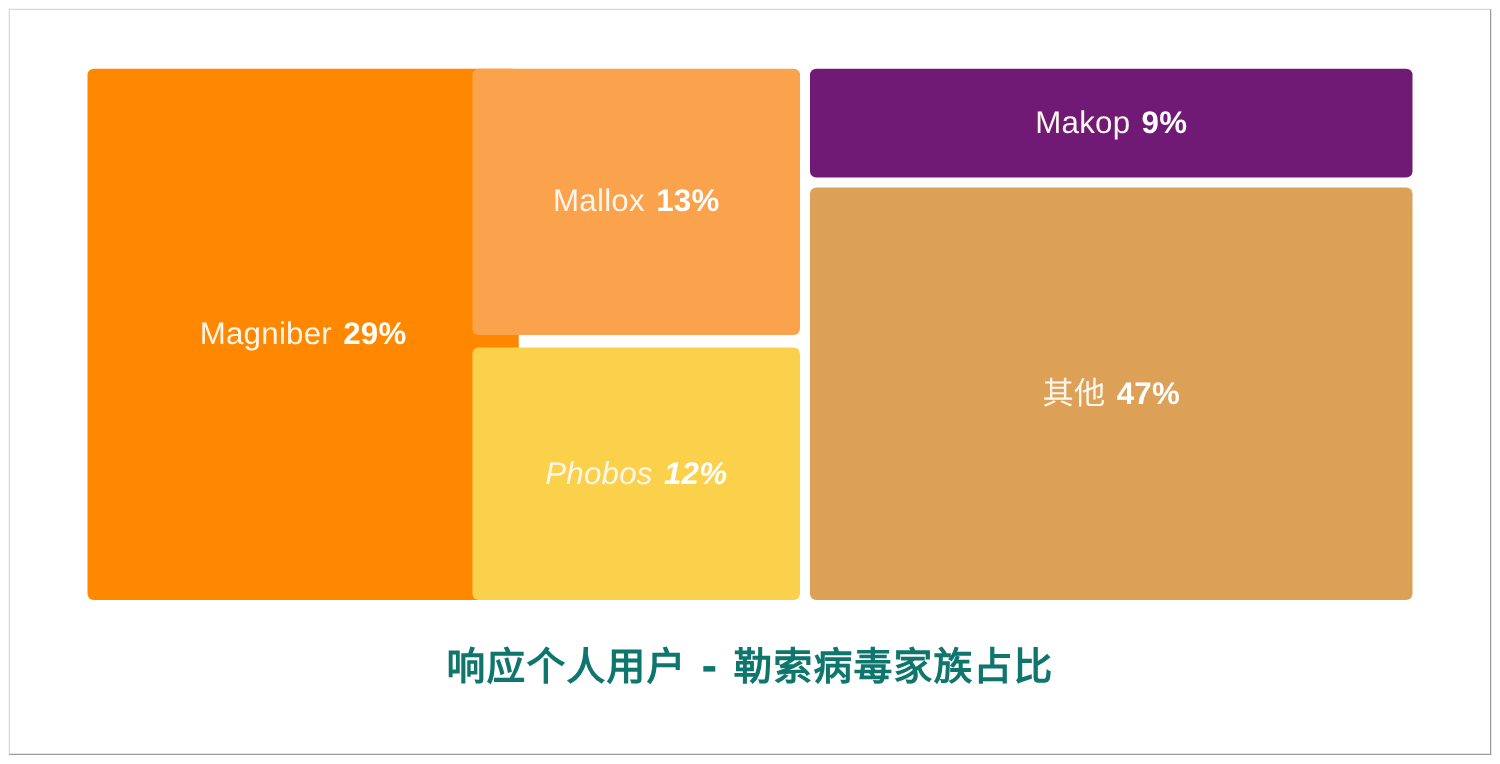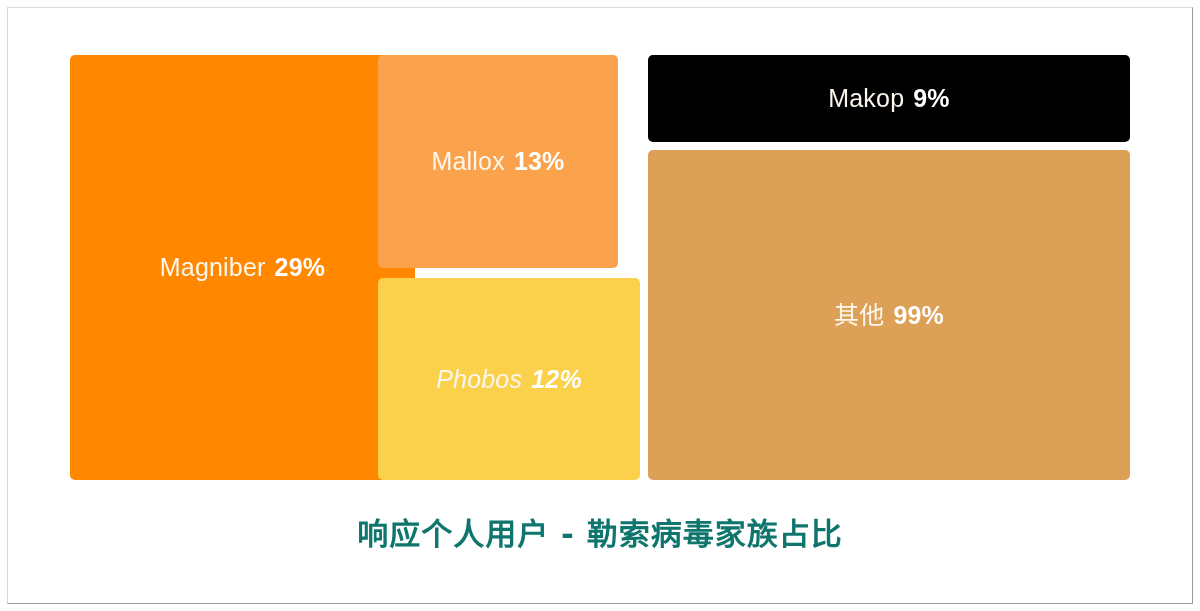--- a/index.html
+++ b/index.html
@@ -66,21 +66,21 @@
     text-align: center;
   }
   .tile-value {
     font-weight: 700;
     color: #ffffff;
     margin-left: 9px;
   }
 
   
   #tile-magniber { left: 0px;   top: 0px;   width: 345px; height: 425px; }
-  #tile-mallox   { left: 308px; top: 0px;   width: 240px; height: 213px; }
+  #tile-mallox   { left: 308px; top: 0px;   width: 262px; height: 213px; }
   #tile-phobos   { left: 308px; top: 223px; width: 262px; height: 202px; }
   #tile-makop    { left: 578px; top: 0px;   width: 482px; height: 87px;  }
   #tile-other    { left: 578px; top: 95px;  width: 482px; height: 330px; }
 
   
   #chart-title {
     position: absolute;
     left: 0;
     top: 515px;
     width: 1200px;
@@ -113,29 +113,29 @@
         <span>Mallox</span><span class="tile-value">13%</span>
       </div>
     </div>
 
     <div class="tile" id="tile-phobos" style="background:#FBD14C;font-style:italic;">
       <div class="tile-label">
         <span>Phobos</span><span class="tile-value">12%</span>
       </div>
     </div>
 
-    <div class="tile" id="tile-makop" style="background:#000000;">
+    <div class="tile" id="tile-makop" style="background:#701a75;">
       <div class="tile-label">
         <span>Makop</span><span class="tile-value">9%</span>
       </div>
     </div>
 
     <div class="tile" id="tile-other" style="background:#DCA057;">
       <div class="tile-label">
-        <span>其他</span><span class="tile-value">99%</span>
+        <span>其他</span><span class="tile-value">47%</span>
       </div>
     </div>
 
   </div>
 
   <div id="chart-title">响应个人用户 - 勒索病毒家族占比</div>
 
 </div>
 
 </body></html>

